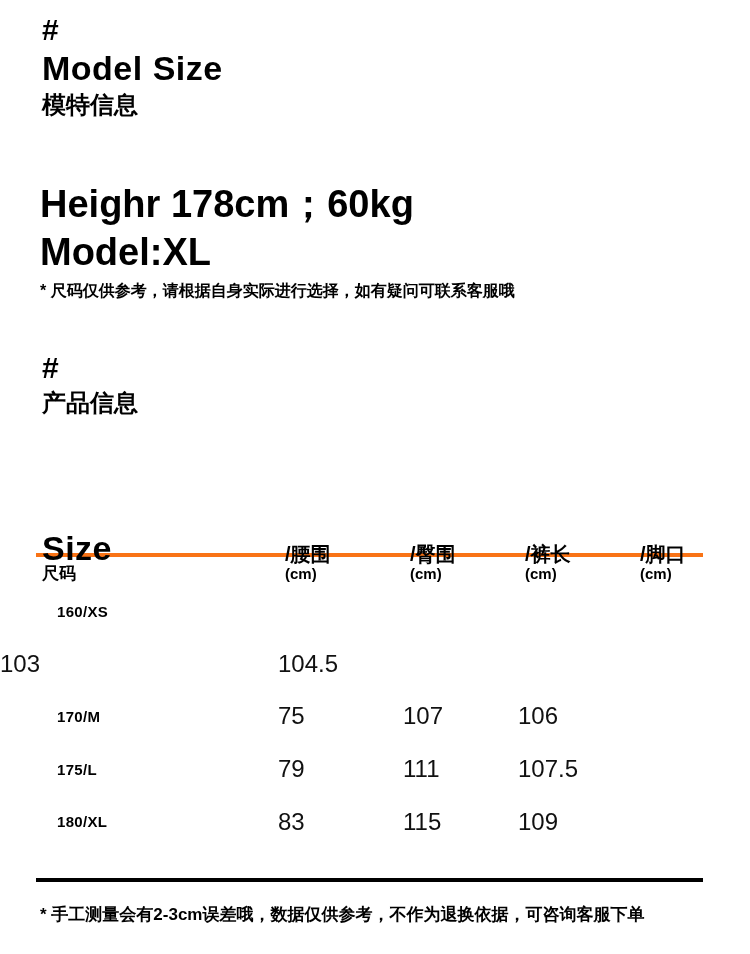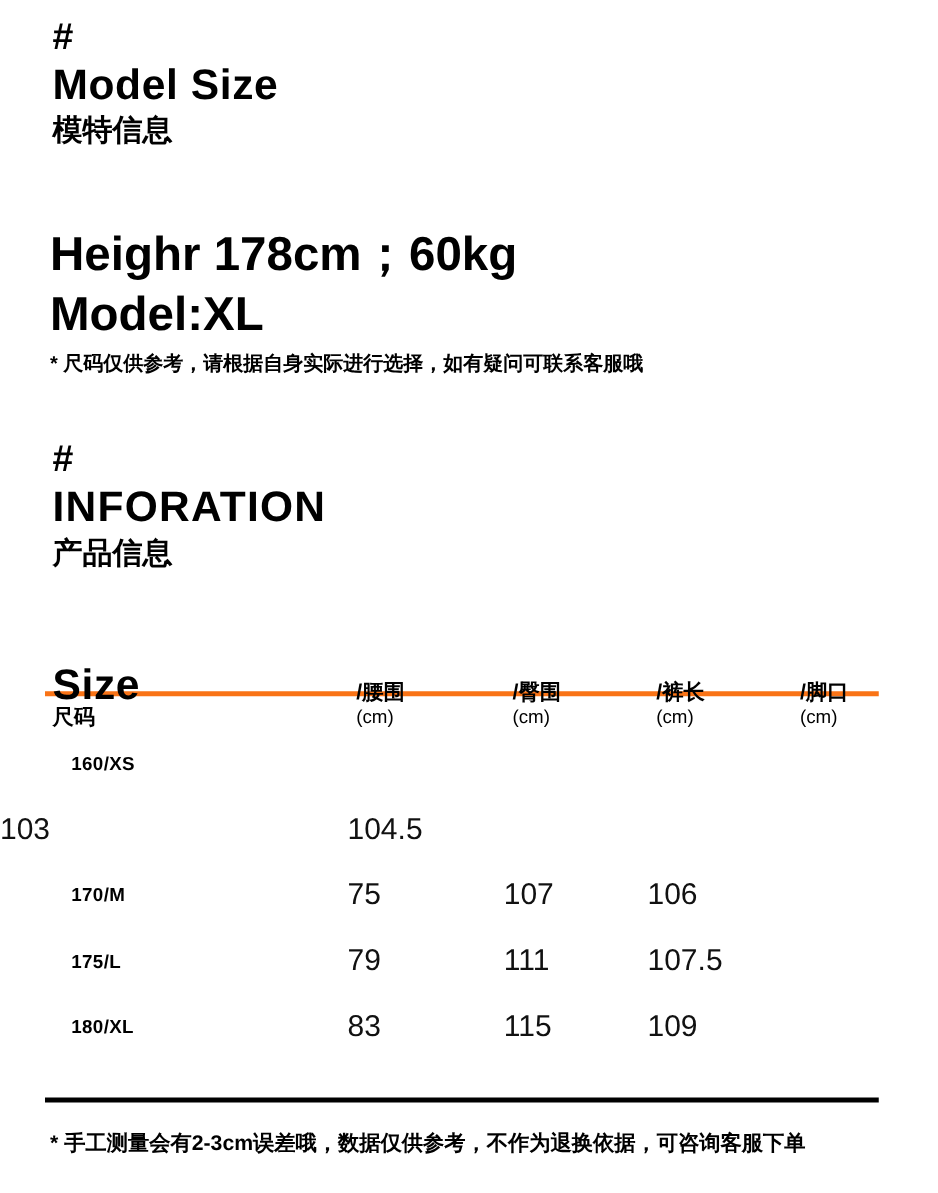--- a/index.html
+++ b/index.html
@@ -28,22 +28,22 @@
     height: 50px;
     border-bottom: 4px solid #f97316;
     display: grid;
     grid-template-columns: 242px 125px 115px 115px 1fr;
     align-items: end;
   }
   .head-size-cell { padding-left: 6px; }
   .head-size-en { font-size: 34px; font-weight: 800; line-height: 32px; letter-spacing: 0.5px; }
   .head-size-cn { font-size: 17px; font-weight: 700; line-height: 19px; padding-bottom: 1px; }
   .head-col { padding-left: 7px; padding-bottom: 1px; }
-  .head-col-name { font-size: 17px; font-weight: 700; line-height: 20px; margin-top: 41px; }
-  .head-col-unit { font-size: 15px; font-weight: 400; line-height: 19px; }
+  .head-col-name { font-size: 20px; font-weight: 700; line-height: 20px; margin-top: 41px; }
+  .head-col-unit { font-size: 15px; font-weight: 700; line-height: 19px; }
 
   .table-body { position: absolute; top: 557px; left: 0; right: 0; padding-top: 28px; }
   .t-row {
     display: grid;
     grid-template-columns: 278px 125px 115px 115px 1fr;
     height: 52.6px;
     align-items: center;
   }
   .t-label { padding-left: 57px; font-size: 15px; font-weight: 700; letter-spacing: 0.3px; }
   .t-val   { font-size: 24px; font-weight: 400; color: #111111; }
@@ -63,21 +63,20 @@
 
 <div class="abs" style="top:180px; left:40px;">
   <div class="model-line">Heighr 178cm；60kg</div>
   <div class="model-line">Model:XL</div>
 </div>
 
 <div class="abs small-note" style="top:281px; left:40px;">* 尺码仅供参考，请根据自身实际进行选择，如有疑问可联系客服哦</div>
 
 <div class="abs" style="top:350px; left:42px;">
   <div class="sec-hash">#</div>
-  <div class="sec-title" style="letter-spacing:1px;">INFORATION</div>
   <div class="sec-sub">产品信息</div>
 </div>
 
 <div class="table-head">
   <div class="head-size-cell">
     <div class="head-size-en">Size</div>
     <div class="head-size-cn">尺码</div>
   </div>
   <div class="head-col">
     <div class="head-col-name">/腰围</div>

